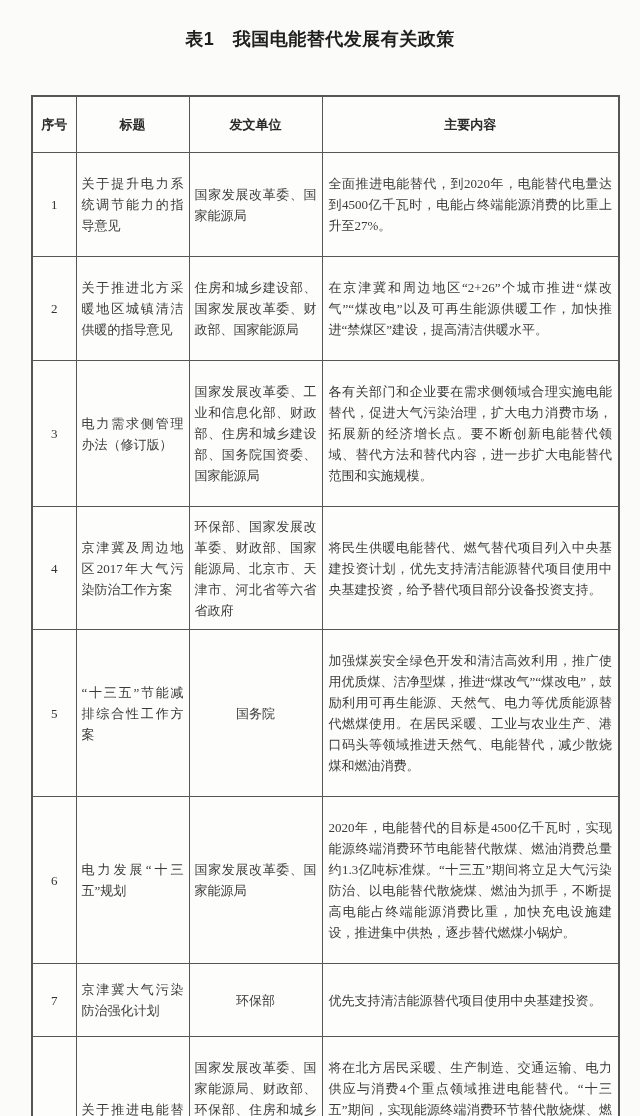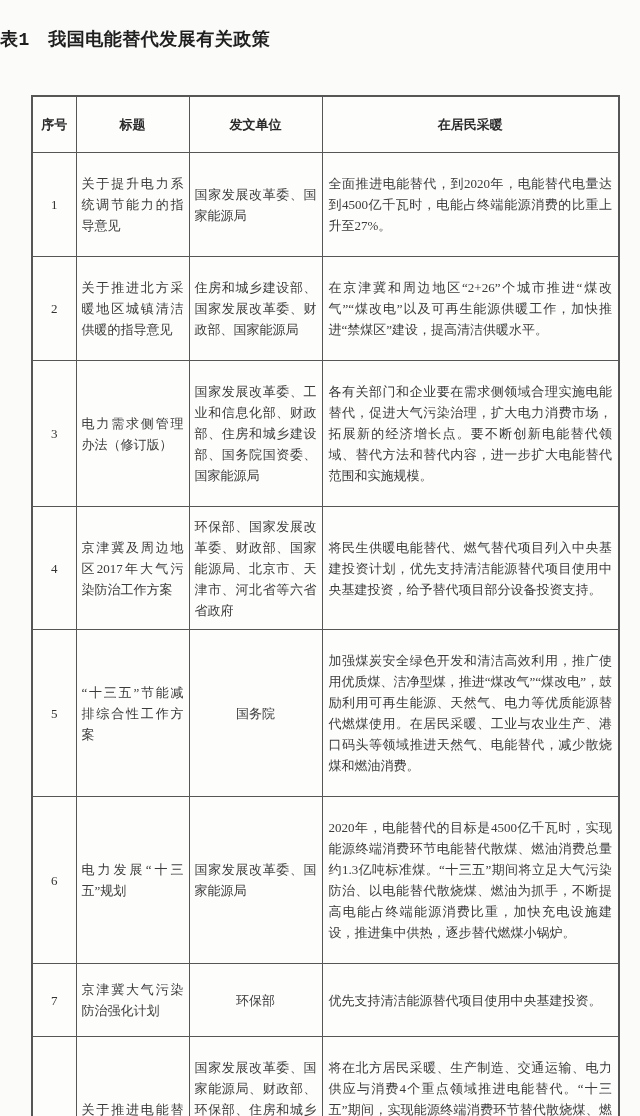--- a/index.html
+++ b/index.html
@@ -13,21 +13,22 @@
     position: relative;
     font-family: "Liberation Serif", "DejaVu Serif", serif;
     color: #3b3b3b;
     overflow: hidden;
   }
   .doc-caption {
     position: absolute;
     top: 27px;
     left: 0;
     width: 100%;
-    font-family: Liberation Mono, monospace;
+    text-align: center;
+    font-family: Liberation Sans, sans-serif;
     font-weight: bold;
     font-size: 18px;
     letter-spacing: 0.5px;
     color: #1e1e1e;
   }
   table.policy-table {
     position: absolute;
     left: 31px;
     top: 95px;
     width: 587px;
@@ -90,21 +91,21 @@
     <col style="width:44px">
     <col style="width:113px">
     <col style="width:133px">
     <col style="width:297px">
   </colgroup>
   <thead>
     <tr>
       <th>序号</th>
       <th>标题</th>
       <th>发文单位</th>
-      <th>在居民采暖</th>
+      <th>主要内容</th>
     </tr>
   </thead>
   <tbody>
     <tr>
       <td class="c-no">1</td>
       <td class="c-title">关于提升电力系统调节能力的指导意见</td>
       <td class="c-unit">国家发展改革委、国家能源局</td>
       <td class="c-content">全面推进电能替代，到2020年，电能替代电量达到4500亿千瓦时，电能占终端能源消费的比重上升至27%。</td>
     </tr>
     <tr>

